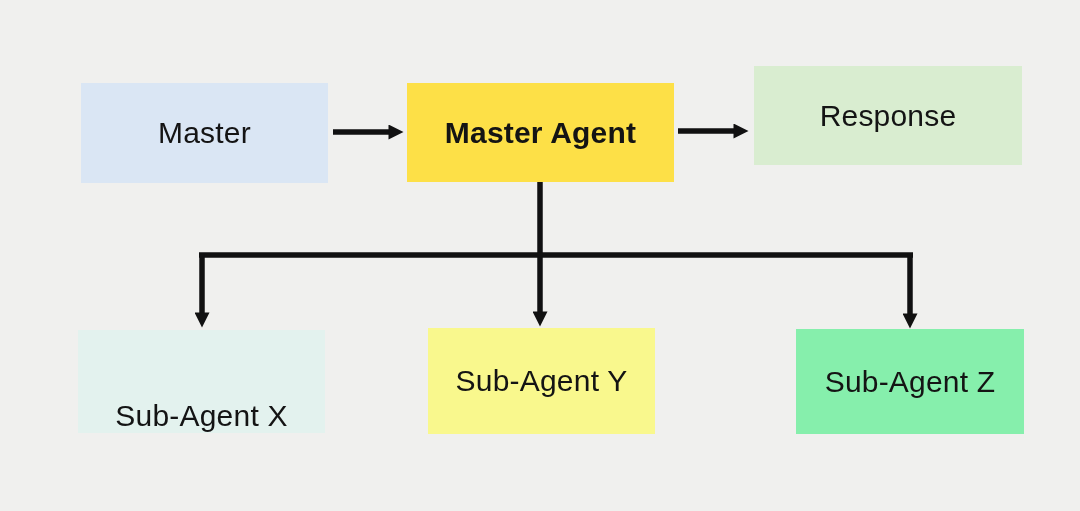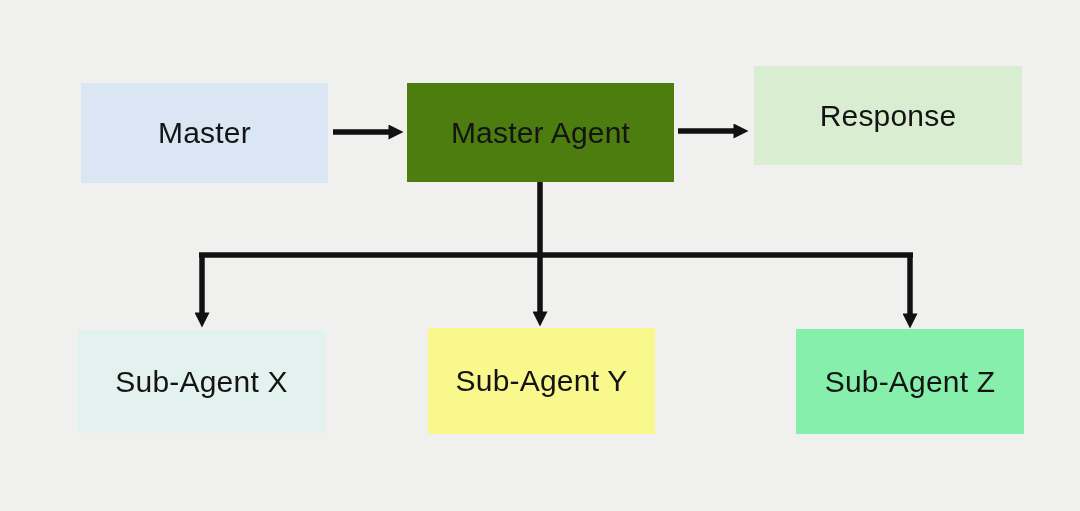--- a/index.html
+++ b/index.html
@@ -64,29 +64,29 @@
 
     <path d="M202,253 L202,320" stroke="#111111" stroke-width="5.5" fill="none" marker-end="url(#arrowhead)"></path>
 
     <path d="M910,253 L910,321" stroke="#111111" stroke-width="5.5" fill="none" marker-end="url(#arrowhead)"></path>
   </svg>
 
   <div class="node node-query" style="background: rgb(218, 230, 244);">
     <span>Master</span>
   </div>
 
-  <div class="node node-master" style="background: #4d7c0f;">
+  <div class="node node-master" style="background: #fde047; font-weight: bold;">
     <span>Master Agent</span>
   </div>
 
   <div class="node node-response" style="background: rgb(217, 237, 208);">
     <span>Response</span>
   </div>
 
-  <div class="node node-subx" style="background: rgb(227, 242, 238);">
+  <div class="node node-subx" style="background: rgb(227, 242, 238); align-items: flex-end;">
     <span>Sub-Agent X</span>
   </div>
 
   <div class="node node-suby" style="background: rgb(249, 248, 141); justify-content: center;">
     <span>Sub-Agent Y</span>
   </div>
 
   <div class="node node-subz" style="background: #86efac;">
     <span>Sub-Agent Z</span>
   </div>

